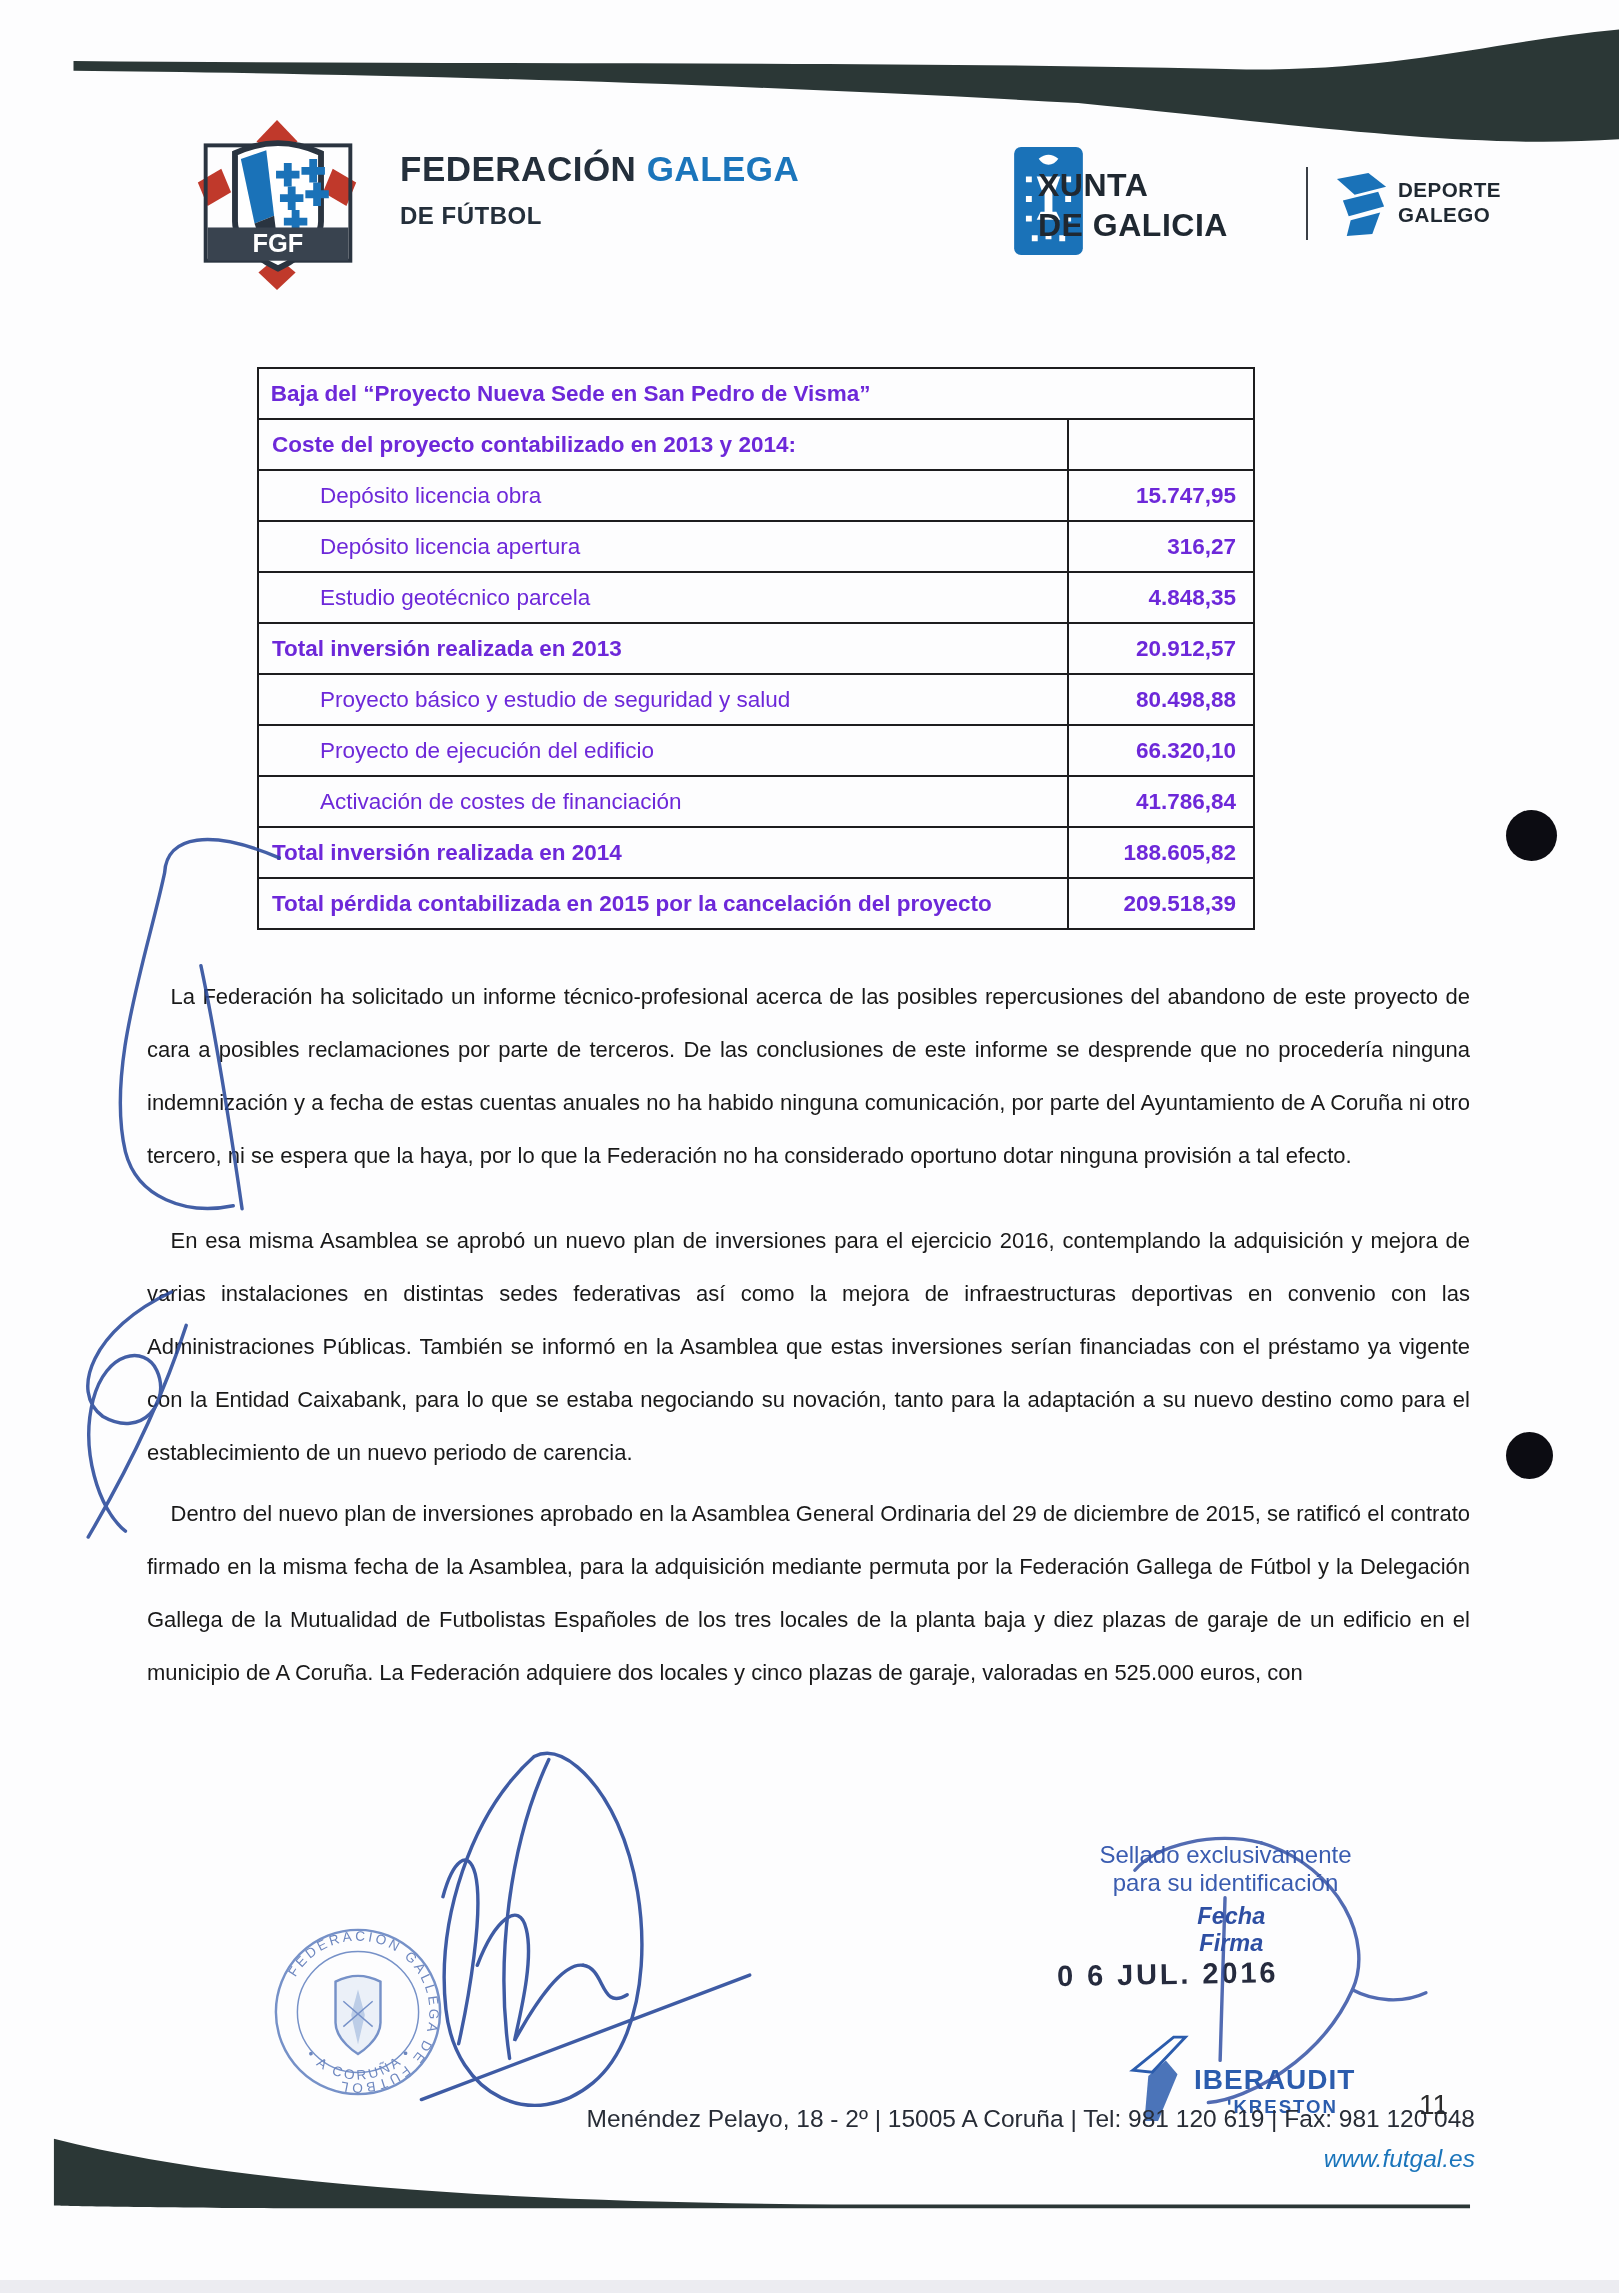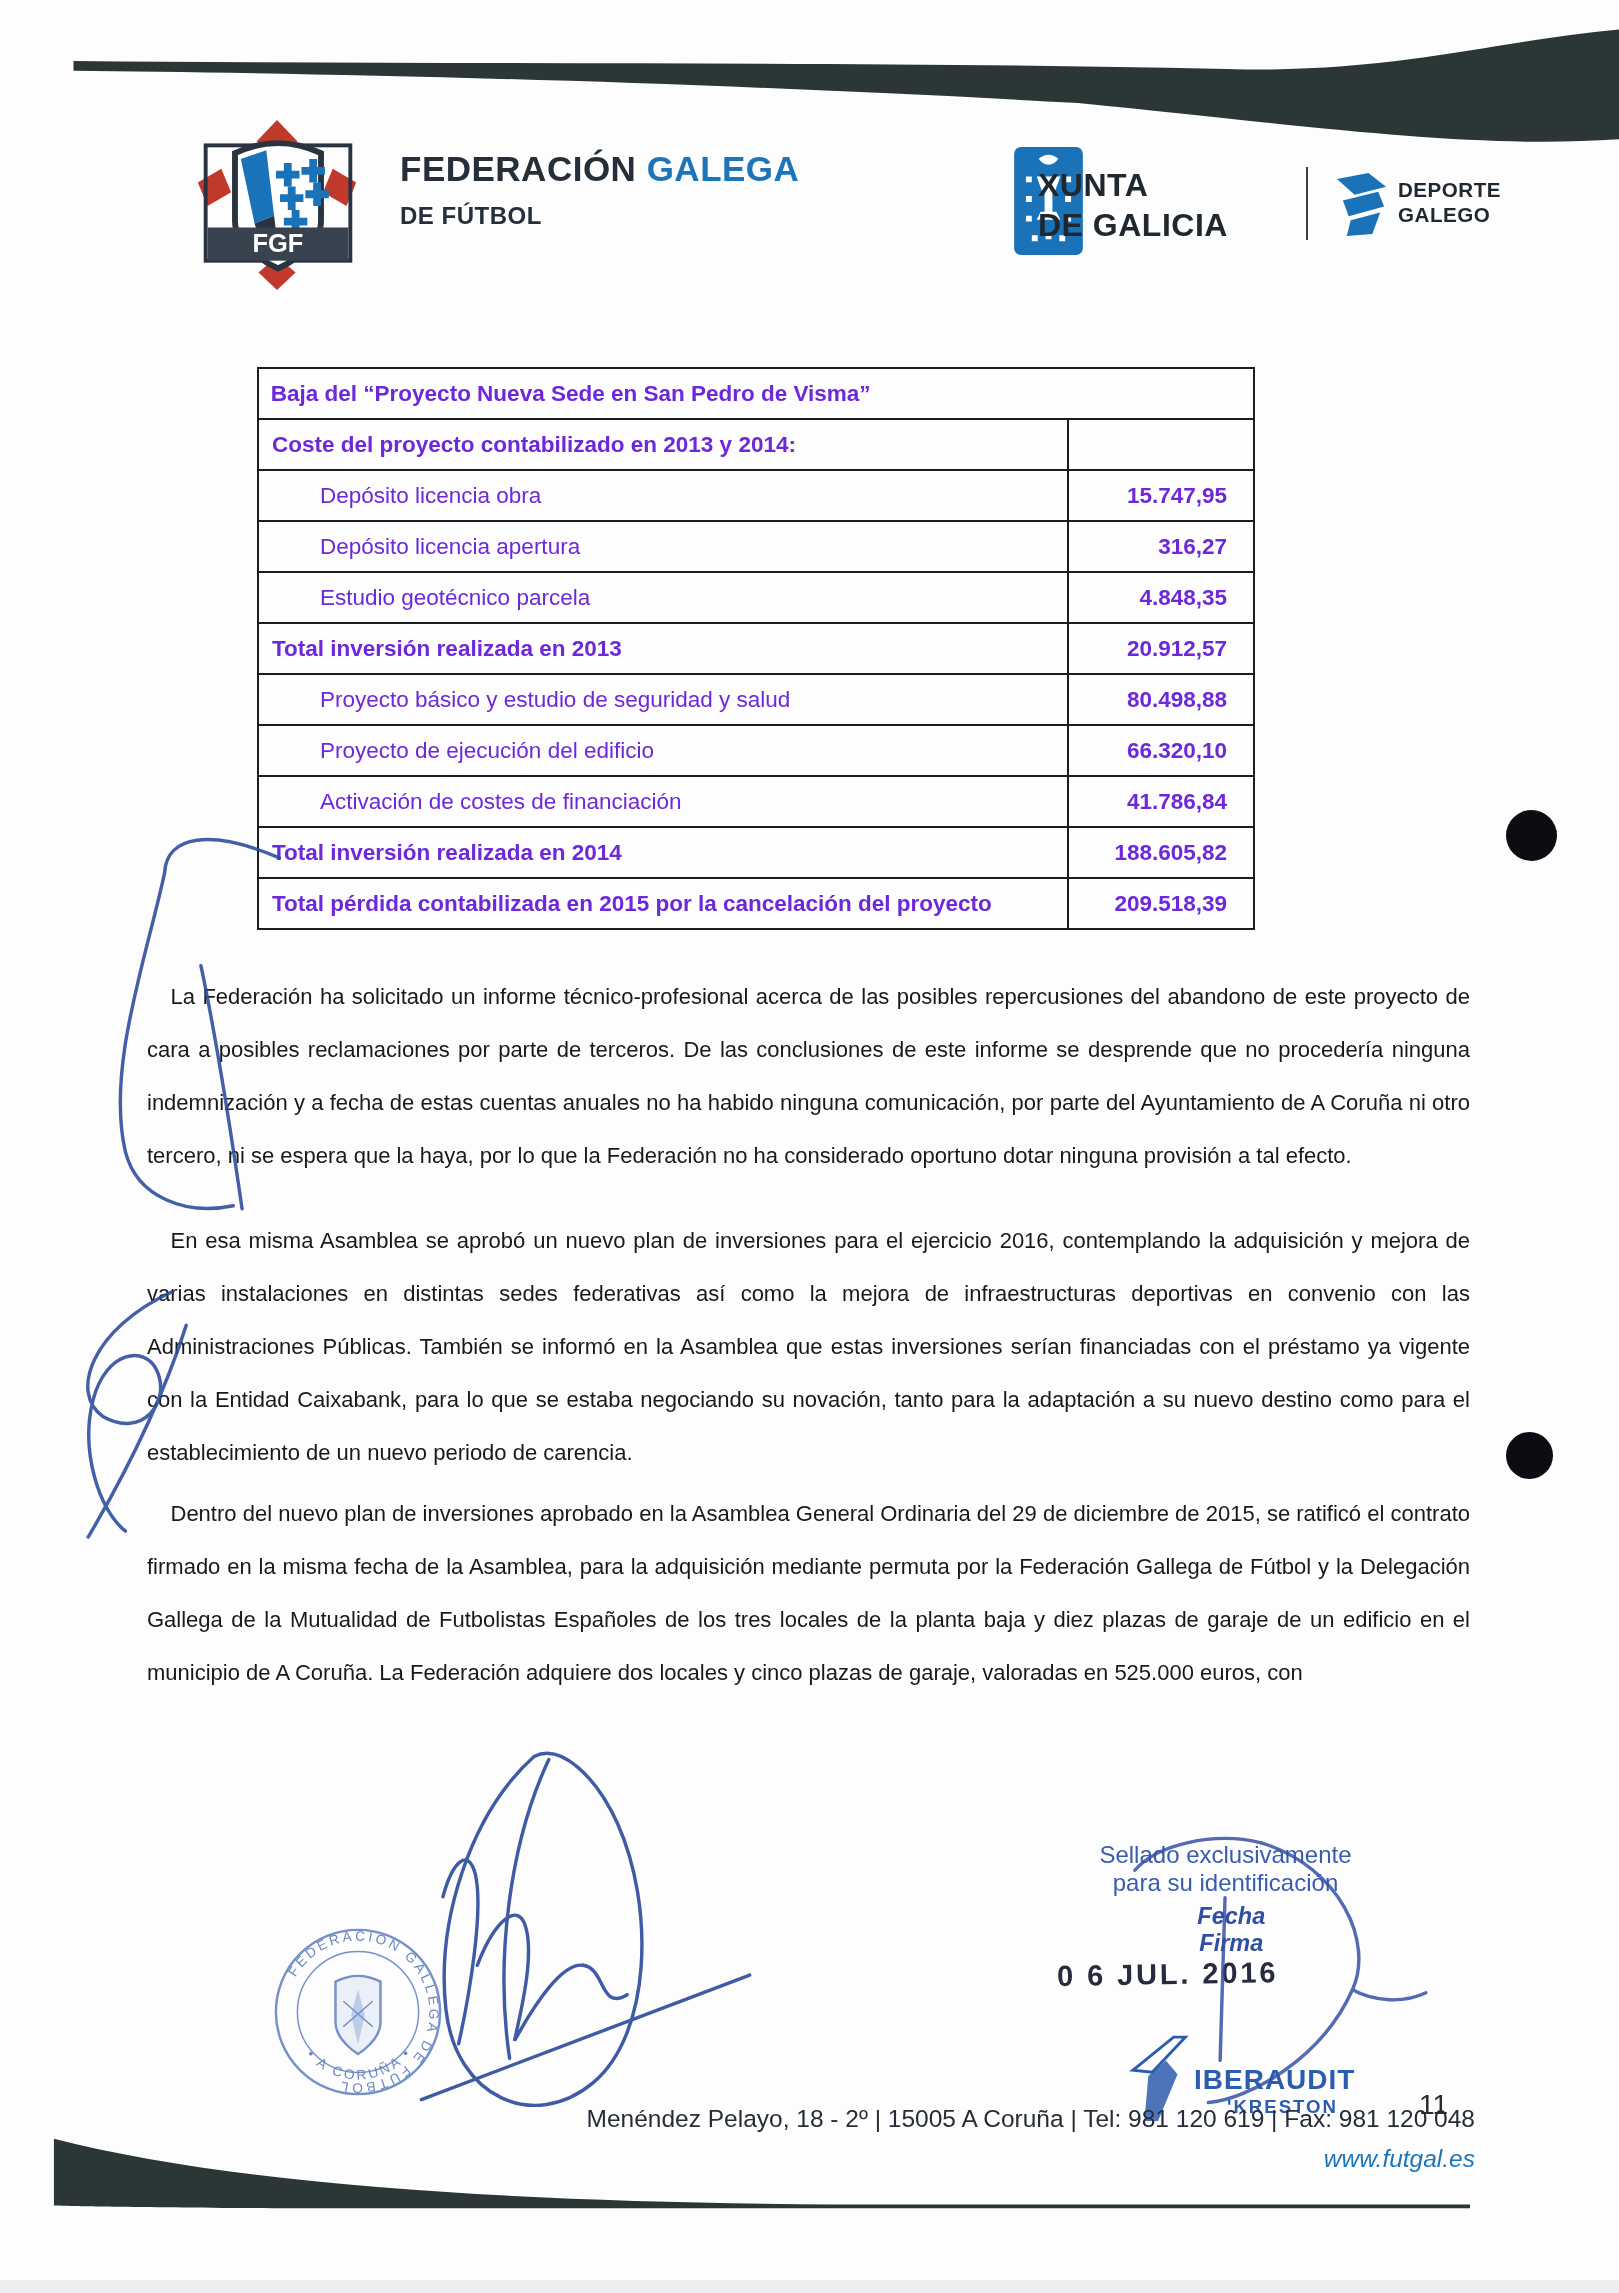--- a/index.html
+++ b/index.html
@@ -20,21 +20,21 @@
   .xunta-text { font-size:32px; font-weight:bold; color:#1f2831; line-height:40px; letter-spacing:0.5px; white-space:nowrap; }
   .header-divider { width:2px; height:73px; background:#3a3f46; }
   .deporte-text { font-size:20.6px; font-weight:bold; color:#1f2831; line-height:24.5px; letter-spacing:0.5px; }
 
   
   table.cost { border-collapse:collapse; width:996px; table-layout:fixed; background:transparent; }
   table.cost td { border:2px solid #1d1d1f; font-size:22.5px; color:#6d28d9; height:51px; vertical-align:middle; }
   td.t-title { font-weight:bold; height:57px; padding-left:11.8px; }
   .cell-label { padding-left:13px; }
   .cell-label.cell-indent { padding-left:61px; }
-  .cell-value { text-align:right; padding-right:26px; font-weight:bold; }
+  .cell-value { text-align:right; padding-right:17px; font-weight:bold; }
   tr.row-bold .cell-label { font-weight:bold; }
 
   
   .body-text { width:1323px; font-size:22px; line-height:53px; color:#191919; text-align:justify; }
   .body-text p { text-indent:23.5px; }
   .body-text p:nth-child(1) { margin-bottom:32px; }
   .body-text p:nth-child(2) { margin-bottom:7.8px; }
 
   
   .sellado { width:333px; text-align:center; color:#3a5cb0; }

